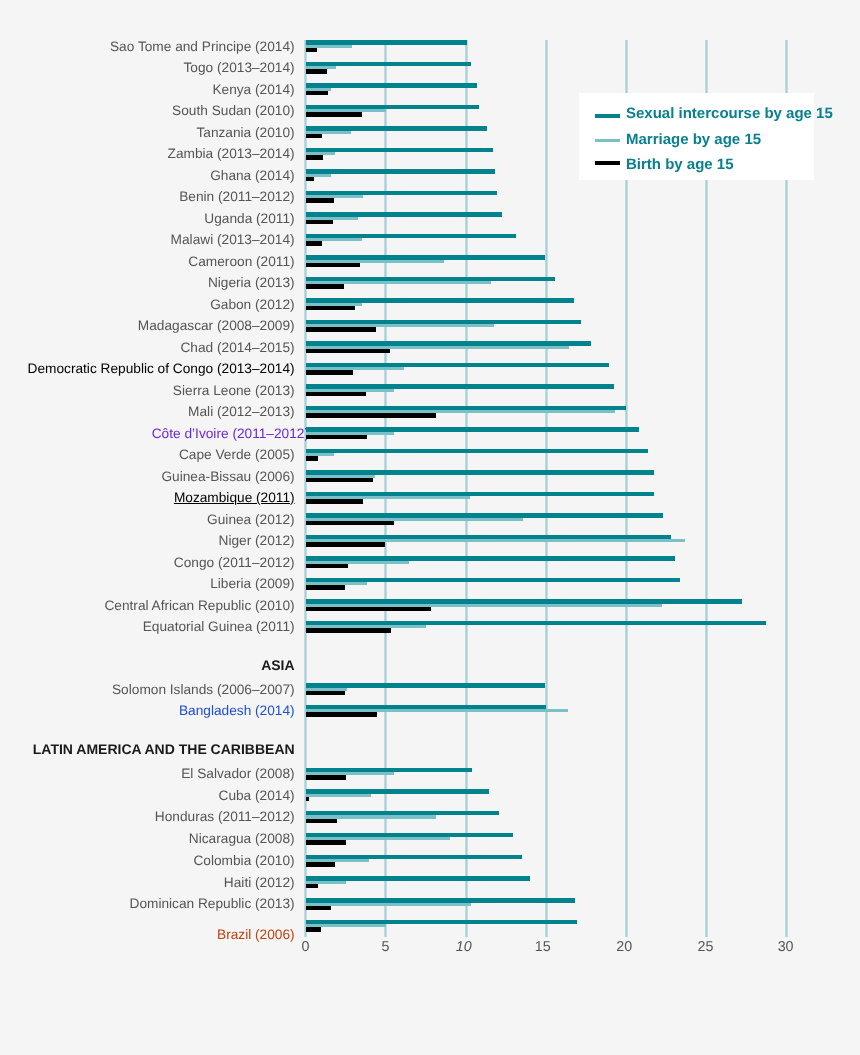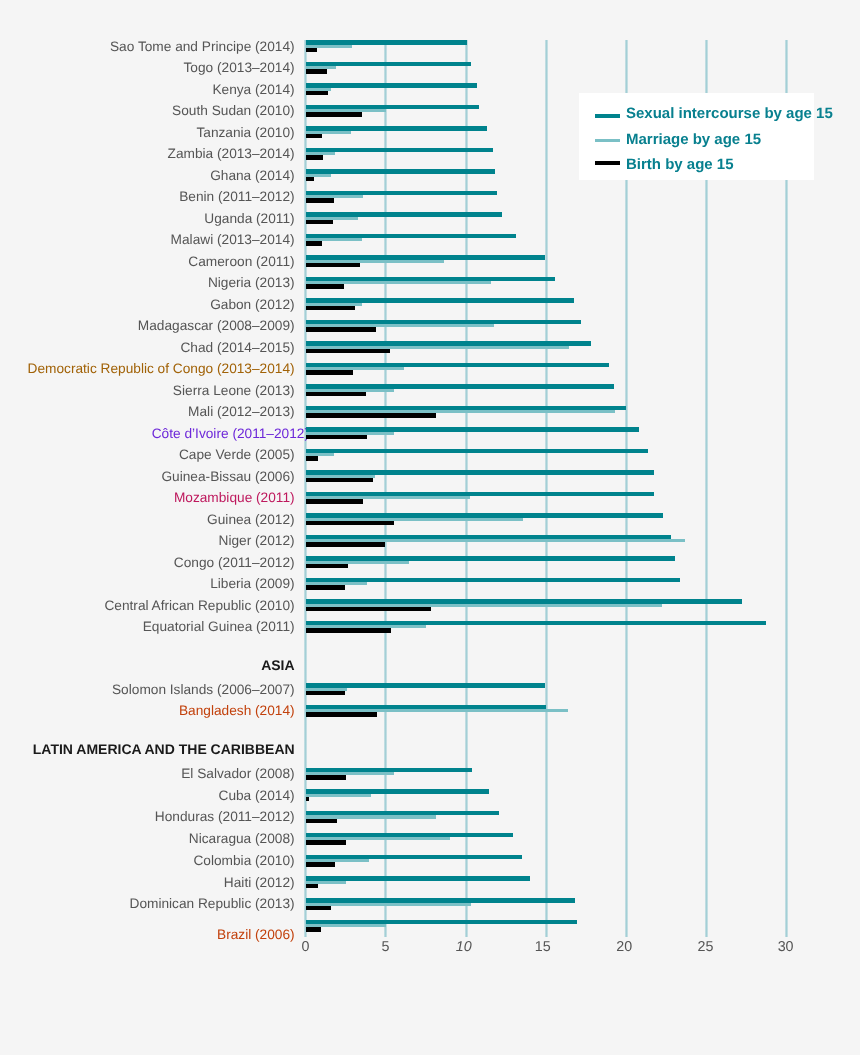--- a/index.html
+++ b/index.html
@@ -94,21 +94,21 @@
     <div class="bar" style="left: 305.7px; top: 302.6px; width: 56.14px; height: 3.1px; background: rgb(123, 192, 198);"></div>
     <div class="bar" style="left: 305.7px; top: 305.8px; width: 49.4px; height: 4.5px; background: rgb(0, 0, 0);"></div>
     <div class="row-label" style="right: 565.4px; top: 319px; color: rgb(85, 85, 85);">Madagascar (2008–2009)</div>
     <div class="bar" style="left: 305.7px; top: 319.7px; width: 275.57px; height: 4.4px; background: rgb(0, 131, 141);"></div>
     <div class="bar" style="left: 305.7px; top: 324.1px; width: 188.63px; height: 3.1px; background: rgb(123, 192, 198);"></div>
     <div class="bar" style="left: 305.7px; top: 327.3px; width: 70.58px; height: 4.5px; background: rgb(0, 0, 0);"></div>
     <div class="row-label" style="right: 565.4px; top: 340.5px; color: rgb(85, 85, 85);">Chad (2014–2015)</div>
     <div class="bar" style="left: 305.7px; top: 341.2px; width: 284.87px; height: 4.4px; background: rgb(0, 131, 141);"></div>
     <div class="bar" style="left: 305.7px; top: 345.6px; width: 263.06px; height: 3.1px; background: rgb(123, 192, 198);"></div>
     <div class="bar" style="left: 305.7px; top: 348.8px; width: 84.69px; height: 4.5px; background: rgb(0, 0, 0);"></div>
-    <div class="row-label" style="right: 565.4px; top: 362px; color: #a16207;">Democratic Republic of Congo (2013–2014)</div>
+    <div class="row-label" style="right: 565.4px; top: 362px; color: #000000;">Democratic Republic of Congo (2013–2014)</div>
     <div class="bar" style="left: 305.7px; top: 362.7px; width: 303.48px; height: 4.4px; background: rgb(0, 131, 141);"></div>
     <div class="bar" style="left: 305.7px; top: 367.1px; width: 97.84px; height: 3.1px; background: rgb(123, 192, 198);"></div>
     <div class="bar" style="left: 305.7px; top: 370.3px; width: 46.84px; height: 4.5px; background: rgb(0, 0, 0);"></div>
     <div class="row-label" style="right: 565.4px; top: 383.5px; color: rgb(85, 85, 85);">Sierra Leone (2013)</div>
     <div class="bar" style="left: 305.7px; top: 384.2px; width: 307.97px; height: 4.4px; background: rgb(0, 131, 141);"></div>
     <div class="bar" style="left: 305.7px; top: 388.6px; width: 88.22px; height: 3.1px; background: rgb(123, 192, 198);"></div>
     <div class="bar" style="left: 305.7px; top: 391.8px; width: 60.15px; height: 4.5px; background: rgb(0, 0, 0);"></div>
     <div class="row-label" style="right: 565.4px; top: 405px; color: rgb(85, 85, 85);">Mali (2012–2013)</div>
     <div class="bar" style="left: 305.7px; top: 405.7px; width: 320.32px; height: 4.4px; background: rgb(0, 131, 141);"></div>
     <div class="bar" style="left: 305.7px; top: 410.1px; width: 309.57px; height: 3.1px; background: rgb(123, 192, 198);"></div>
@@ -118,21 +118,21 @@
     <div class="bar" style="left: 305.7px; top: 431.6px; width: 88.54px; height: 3.1px; background: rgb(123, 192, 198);"></div>
     <div class="bar" style="left: 305.7px; top: 434.8px; width: 61.27px; height: 4.5px; background: rgb(0, 0, 0);"></div>
     <div class="row-label" style="right: 565.4px; top: 448px; color: rgb(85, 85, 85);">Cape Verde (2005)</div>
     <div class="bar" style="left: 305.7px; top: 448.7px; width: 342.45px; height: 4.4px; background: rgb(0, 131, 141);"></div>
     <div class="bar" style="left: 305.7px; top: 453.1px; width: 28.23px; height: 3.1px; background: rgb(123, 192, 198);"></div>
     <div class="bar" style="left: 305.7px; top: 456.3px; width: 12.19px; height: 4.5px; background: rgb(0, 0, 0);"></div>
     <div class="row-label" style="right: 565.4px; top: 469.5px; color: rgb(85, 85, 85);">Guinea-Bissau (2006)</div>
     <div class="bar" style="left: 305.7px; top: 470.2px; width: 348.07px; height: 4.4px; background: rgb(0, 131, 141);"></div>
     <div class="bar" style="left: 305.7px; top: 474.6px; width: 69.77px; height: 3.1px; background: rgb(123, 192, 198);"></div>
     <div class="bar" style="left: 305.7px; top: 477.8px; width: 67.37px; height: 4.5px; background: rgb(0, 0, 0);"></div>
-    <div class="row-label" style="right: 565.4px; top: 491px; color: #be185d;">Mozambique (2011)</div>
+    <div class="row-label" style="right: 565.4px; top: 491px; color: #000000; text-decoration: underline;">Mozambique (2011)</div>
     <div class="bar" style="left: 305.7px; top: 491.7px; width: 348.07px; height: 4.4px; background: rgb(0, 131, 141);"></div>
     <div class="bar" style="left: 305.7px; top: 496.1px; width: 164.41px; height: 3.1px; background: rgb(123, 192, 198);"></div>
     <div class="bar" style="left: 305.7px; top: 499.3px; width: 56.94px; height: 4.5px; background: rgb(0, 0, 0);"></div>
     <div class="row-label" style="right: 565.4px; top: 512.5px; color: rgb(85, 85, 85);">Guinea (2012)</div>
     <div class="bar" style="left: 305.7px; top: 513.2px; width: 357.69px; height: 4.4px; background: rgb(0, 131, 141);"></div>
     <div class="bar" style="left: 305.7px; top: 517.6px; width: 217.66px; height: 3.1px; background: rgb(123, 192, 198);"></div>
     <div class="bar" style="left: 305.7px; top: 520.8px; width: 88.22px; height: 4.5px; background: rgb(0, 0, 0);"></div>
     <div class="row-label" style="right: 565.4px; top: 534px; color: rgb(85, 85, 85);">Niger (2012)</div>
     <div class="bar" style="left: 305.7px; top: 534.7px; width: 364.91px; height: 4.4px; background: rgb(0, 131, 141);"></div>
     <div class="bar" style="left: 305.7px; top: 539.1px; width: 379.35px; height: 3.1px; background: rgb(123, 192, 198);"></div>
@@ -151,21 +151,21 @@
     <div class="bar" style="left: 305.7px; top: 606.8px; width: 125.43px; height: 4.5px; background: rgb(0, 0, 0);"></div>
     <div class="row-label" style="right: 565.4px; top: 620px; color: rgb(85, 85, 85);">Equatorial Guinea (2011)</div>
     <div class="bar" style="left: 305.7px; top: 620.7px; width: 460.35px; height: 4.4px; background: rgb(0, 131, 141);"></div>
     <div class="bar" style="left: 305.7px; top: 625.1px; width: 120.62px; height: 3.1px; background: rgb(123, 192, 198);"></div>
     <div class="bar" style="left: 305.7px; top: 628.3px; width: 85.33px; height: 4.5px; background: rgb(0, 0, 0);"></div>
     <div class="group-heading" style="right: 565.4px; top: 659.25px; color: rgb(26, 26, 26);">ASIA</div>
     <div class="row-label" style="right: 565.4px; top: 682.5px; color: rgb(85, 85, 85);">Solomon Islands (2006–2007)</div>
     <div class="bar" style="left: 305.7px; top: 683.2px; width: 239px; height: 4.4px; background: rgb(0, 131, 141);"></div>
     <div class="bar" style="left: 305.7px; top: 687.6px; width: 41.7px; height: 3.1px; background: rgb(123, 192, 198);"></div>
     <div class="bar" style="left: 305.7px; top: 690.8px; width: 39.3px; height: 4.5px; background: rgb(0, 0, 0);"></div>
-    <div class="row-label" style="right: 565.4px; top: 704.1px; color: #c2410c;">Bangladesh (2014)</div>
+    <div class="row-label" style="right: 565.4px; top: 704.1px; color: #1d4ed8;">Bangladesh (2014)</div>
     <div class="bar" style="left: 305.7px; top: 704.8px; width: 240.6px; height: 4.4px; background: rgb(0, 131, 141);"></div>
     <div class="bar" style="left: 305.7px; top: 709.2px; width: 262.25px; height: 3.1px; background: rgb(123, 192, 198);"></div>
     <div class="bar" style="left: 305.7px; top: 712.4px; width: 71.38px; height: 4.5px; background: rgb(0, 0, 0);"></div>
     <div class="group-heading" style="right: 565.4px; top: 743.38px; color: rgb(26, 26, 26);">LATIN AMERICA AND THE CARIBBEAN</div>
     <div class="row-label" style="right: 565.4px; top: 766.8px; color: rgb(85, 85, 85);">El Salvador (2008)</div>
     <div class="bar" style="left: 305.7px; top: 767.5px; width: 166.01px; height: 4.4px; background: rgb(0, 131, 141);"></div>
     <div class="bar" style="left: 305.7px; top: 771.9px; width: 88.22px; height: 3.1px; background: rgb(123, 192, 198);"></div>
     <div class="bar" style="left: 305.7px; top: 775.1px; width: 40.1px; height: 4.5px; background: rgb(0, 0, 0);"></div>
     <div class="row-label" style="right: 565.4px; top: 788.57px; color: rgb(85, 85, 85);">Cuba (2014)</div>
     <div class="bar" style="left: 305.7px; top: 789.27px; width: 182.86px; height: 4.4px; background: rgb(0, 131, 141);"></div>

